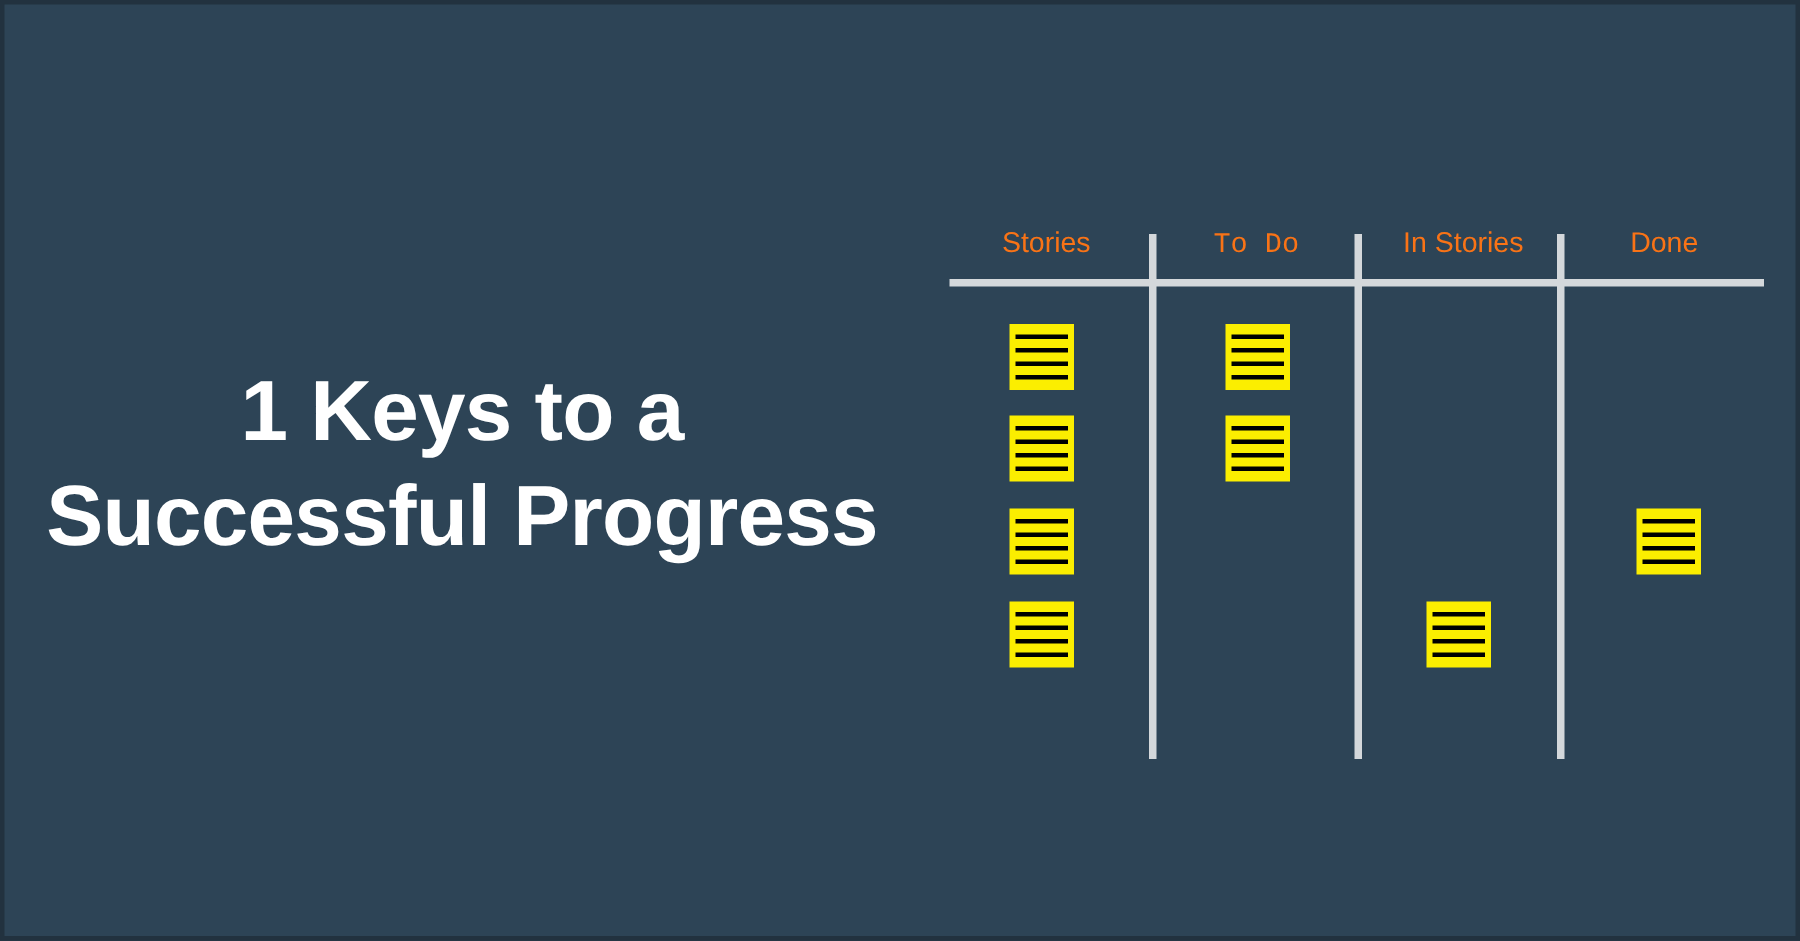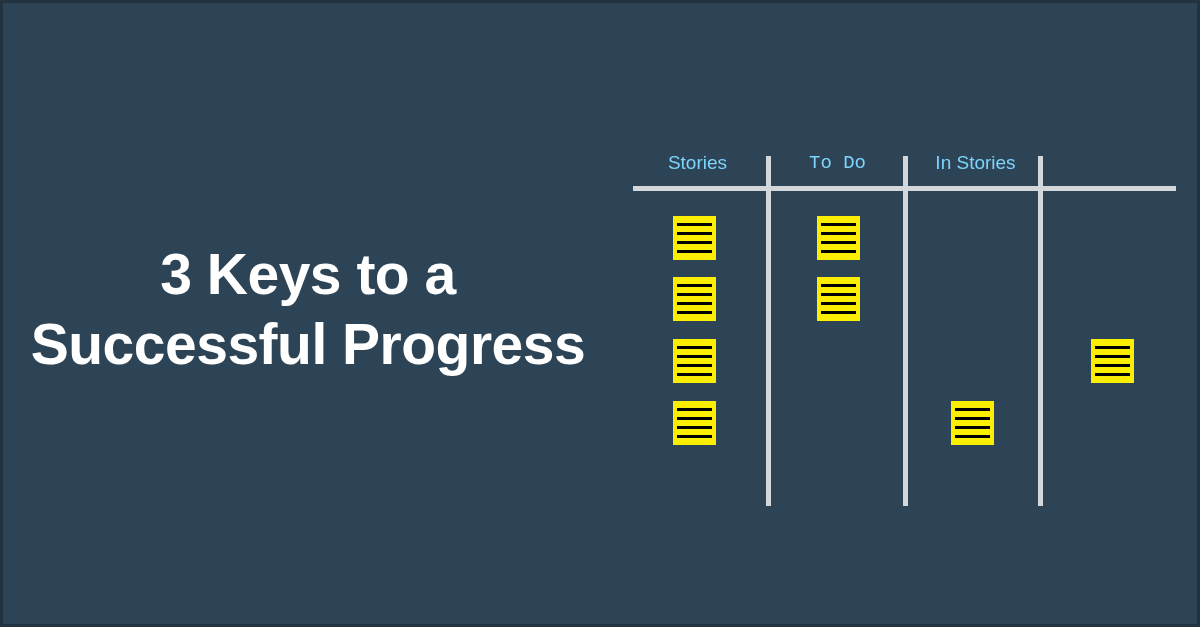--- a/index.html
+++ b/index.html
@@ -36,21 +36,21 @@
     position:absolute;
     left:627px; top:145px;
     width:545px; height:365px;
   }
   .col-header {
     position:absolute;
     top:0px;
     height:30px;
     line-height:30px;
     text-align:center;
-    color:#7dd3fc;
+    color:#f97316;
     font-size:19px;
     font-weight:normal;
     white-space:nowrap;
   }
   .hrule {
     position:absolute;
     left:3px; top:38px;
     width:543px; height:5px;
     background:#d4d8db;
   }
@@ -74,29 +74,30 @@
     margin-bottom:6px;
   }
   .note .line:last-child { margin-bottom:0; }
 </style>
 </head>
 <body>
 
 <div id="canvas">
 
   <div id="headline">
-    <span class="ln">3 Keys to a</span>
+    <span class="ln">1 Keys to a</span>
     <span class="ln">Successful Progress</span>
   </div>
 
   <div id="board">
 
     <div class="col-header" style="left:0px;   width:135px;">Stories</div>
     <div class="col-header" style="left:140px; width:135px;font-family:Liberation Mono, monospace;">To Do</div>
     <div class="col-header" style="left:278px; width:135px;">In Stories</div>
+    <div class="col-header" style="left:412px; width:135px;">Done</div>
 
     <div class="hrule"></div>
     <div class="vrule" style="left:136px;"></div>
     <div class="vrule" style="left:273px;"></div>
     <div class="vrule" style="left:408px;"></div>
 
     <div class="note" style="left:43px;  top:68px;">
       <div class="line"></div>
       <div class="line"></div>
       <div class="line"></div>

